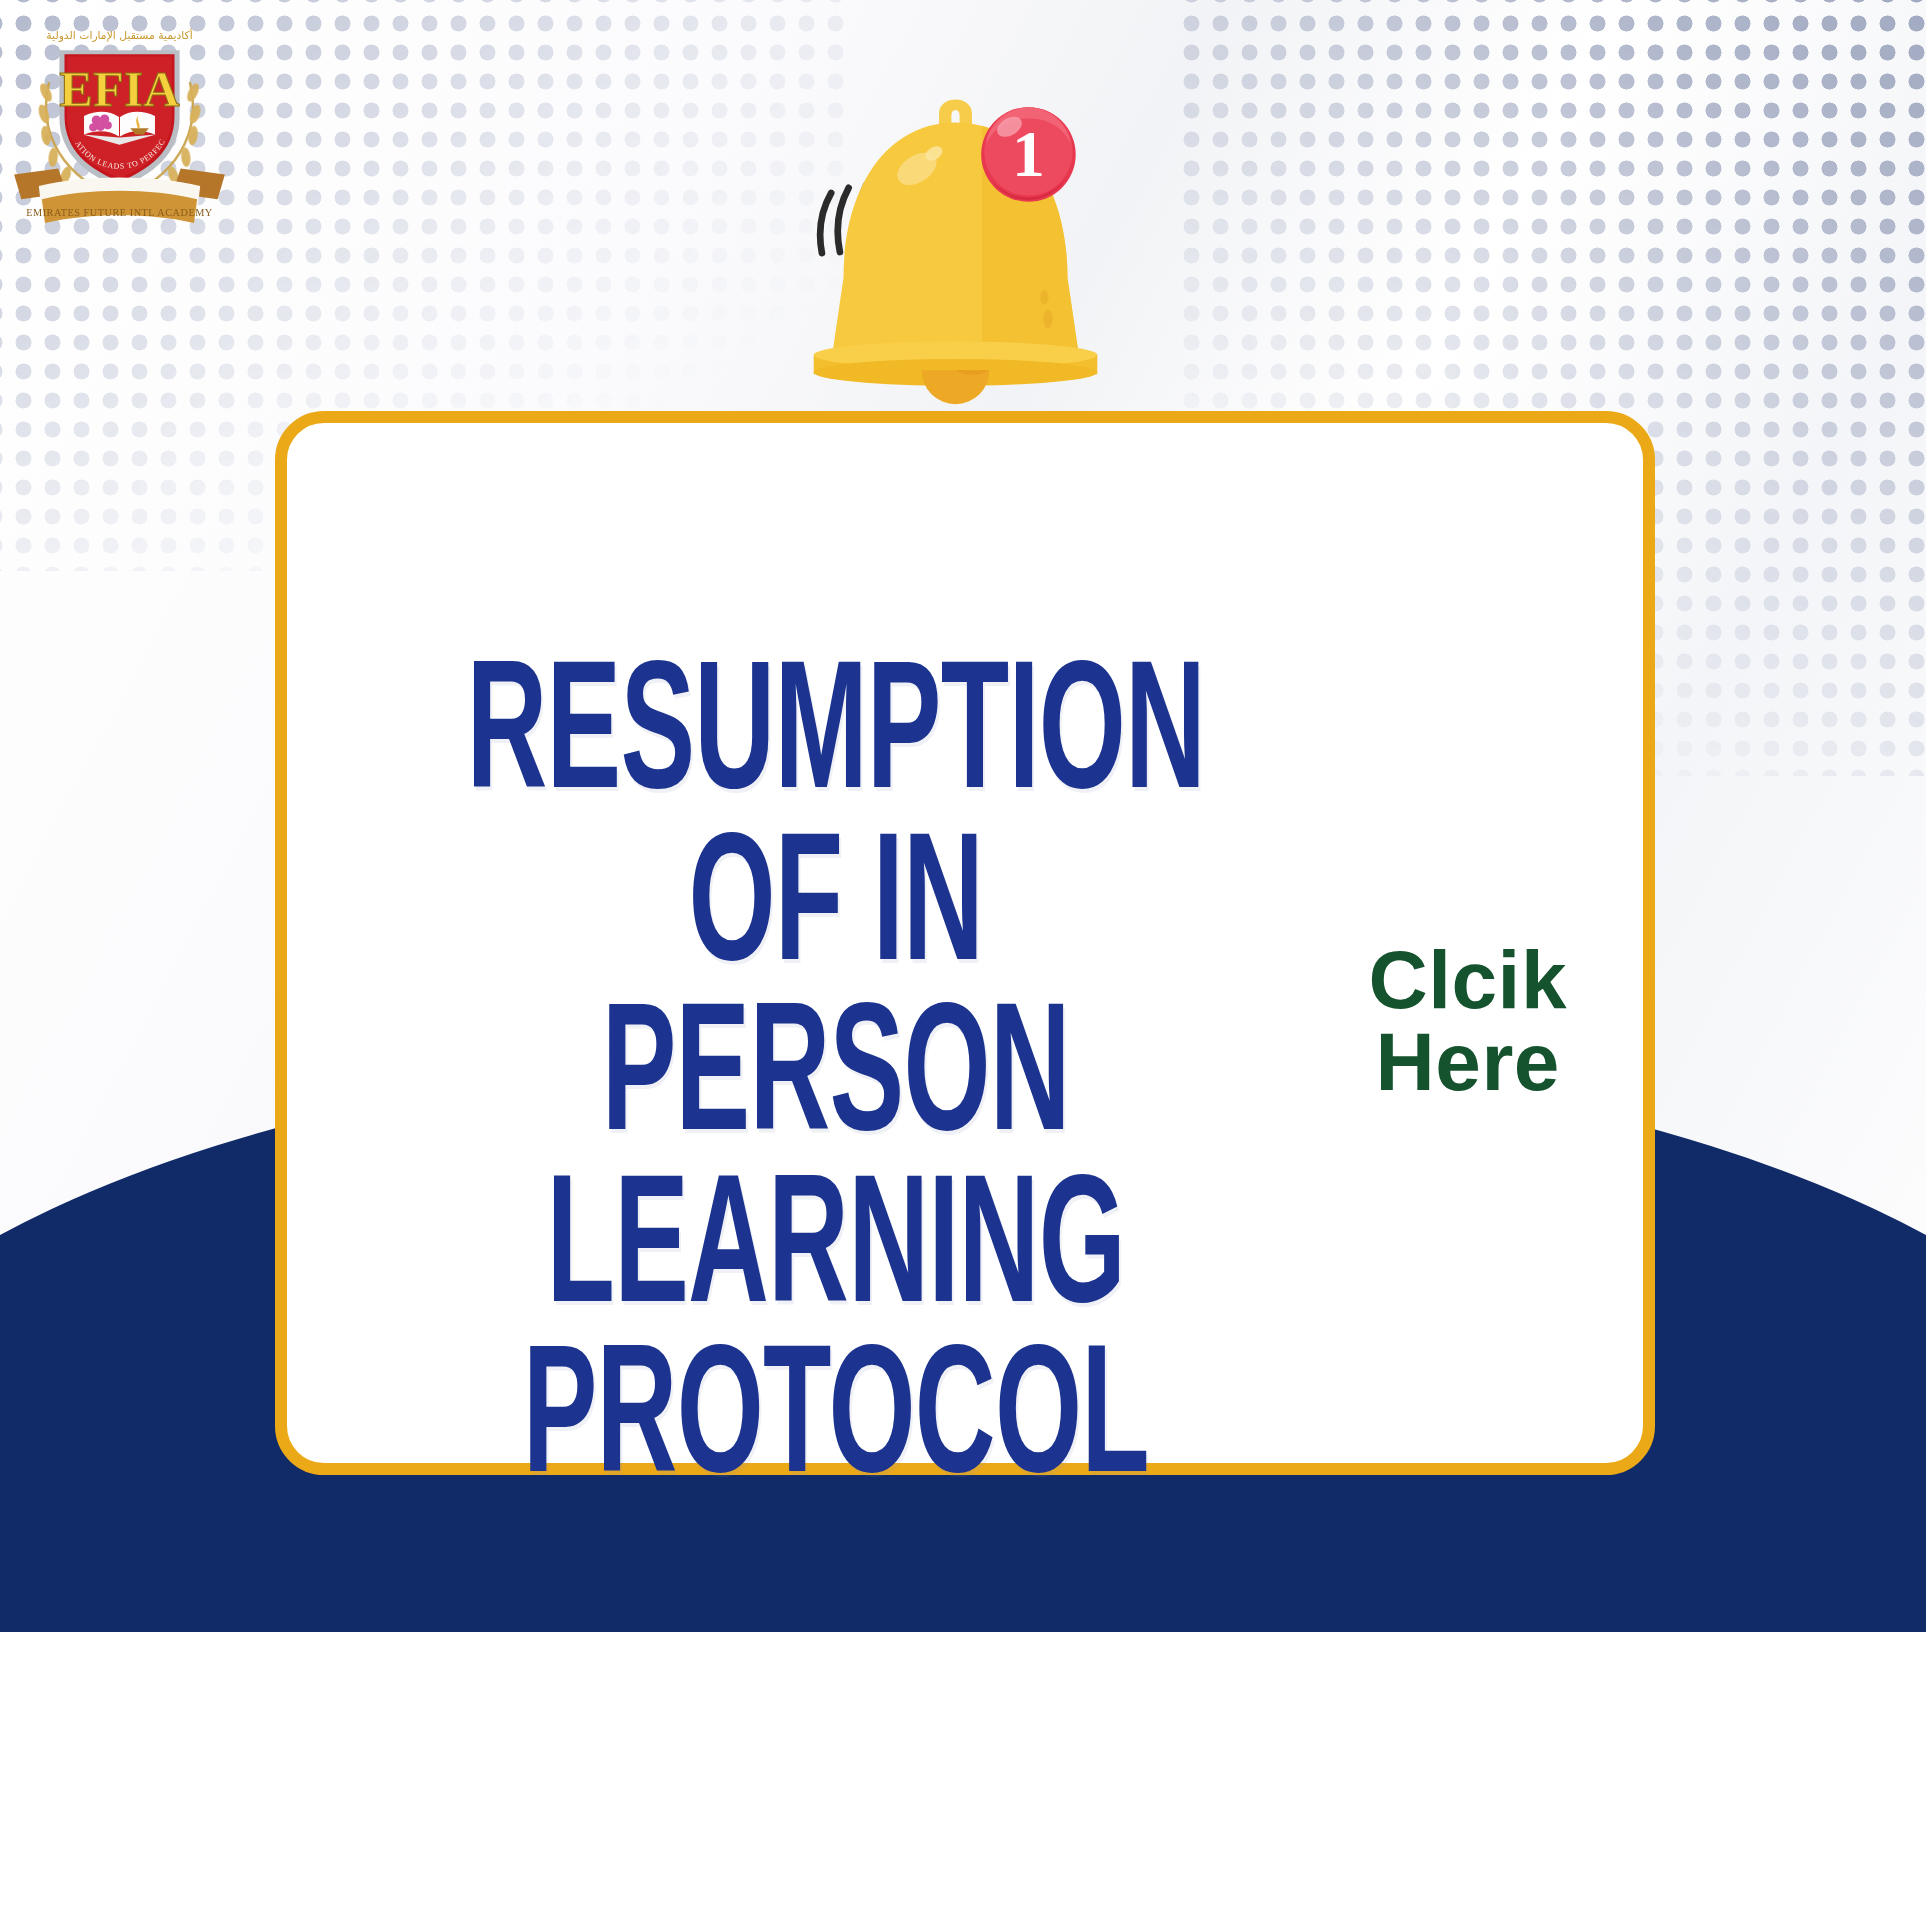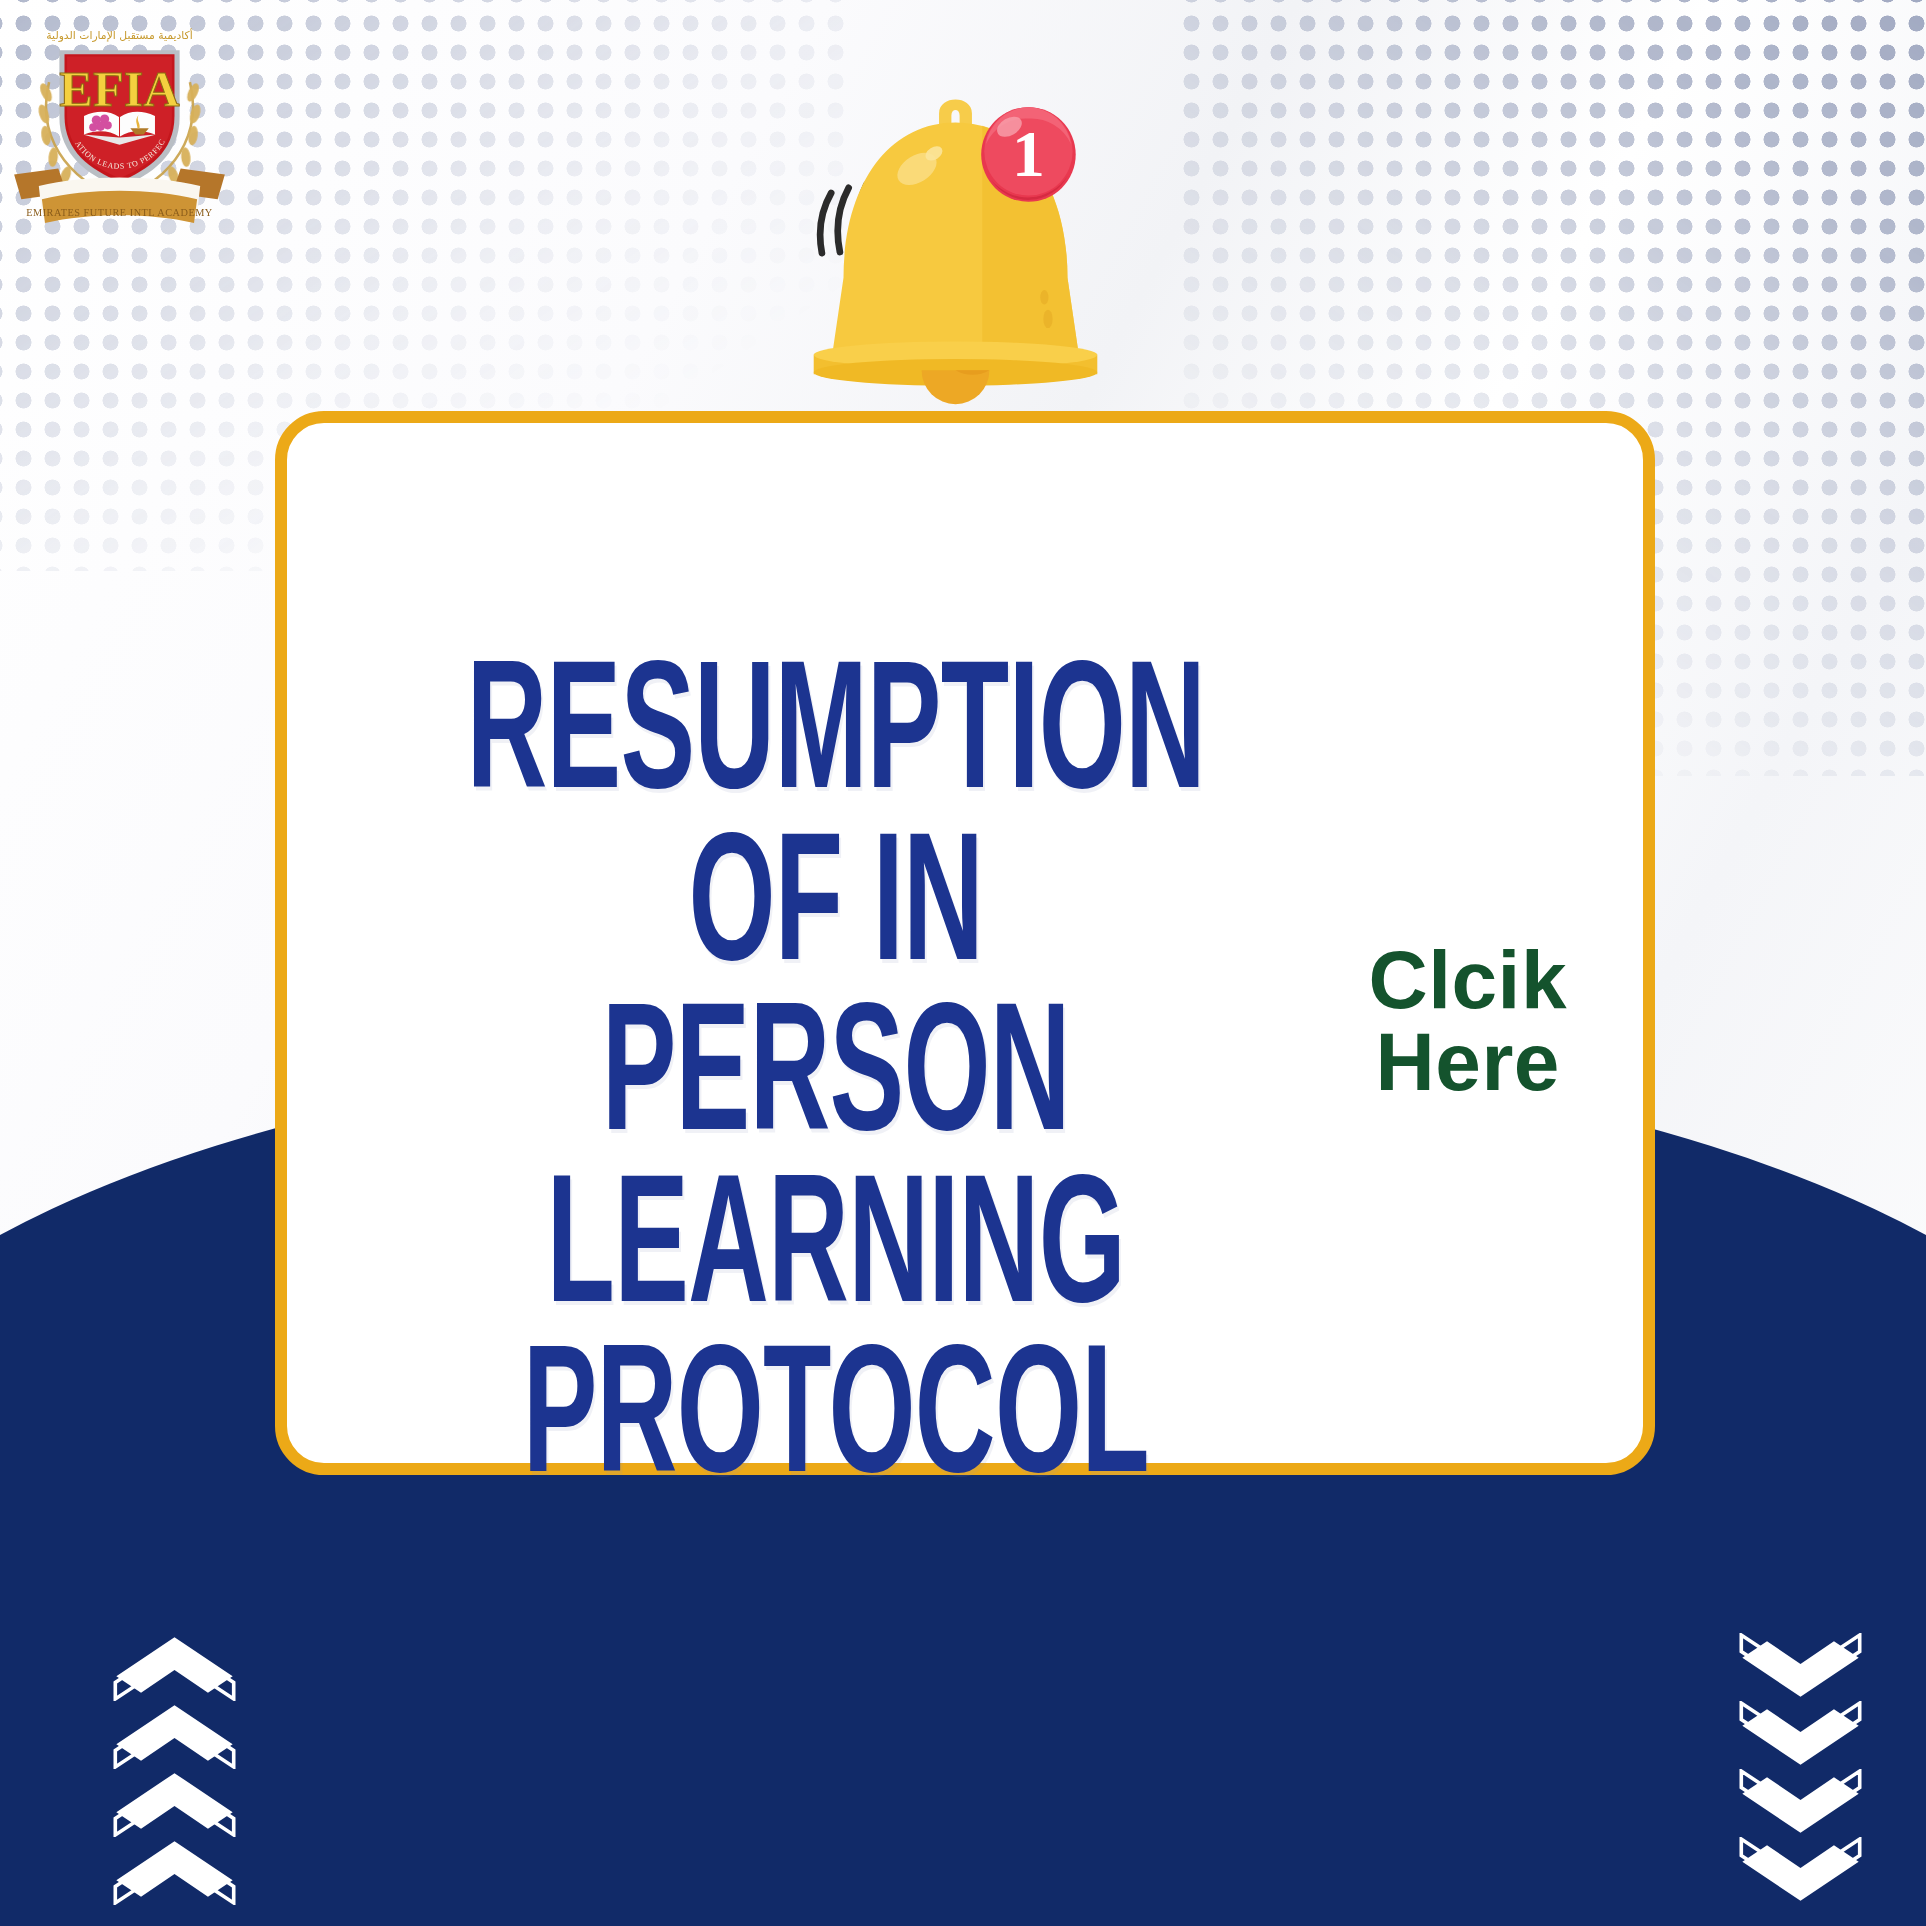--- a/index.html
+++ b/index.html
@@ -1,20 +1,20 @@
 <!DOCTYPE html>
 <html style="font-size:8.2px"><head>
 <meta charset="utf-8">
 <style>
   html,body{margin:0;padding:0;background:#ffffff;}
   body{font-family:"Liberation Sans", sans-serif;}
 
   #poster{
     position:relative;
-    width:1926px;height:1926px;
+    width:1926px;height:1632px;
     overflow:hidden;
     background:#ffffff;
   }
 
   
   .bg-base{
     position:absolute;inset:0;
     background:
       linear-gradient(118deg,
         #ffffff 0%,

